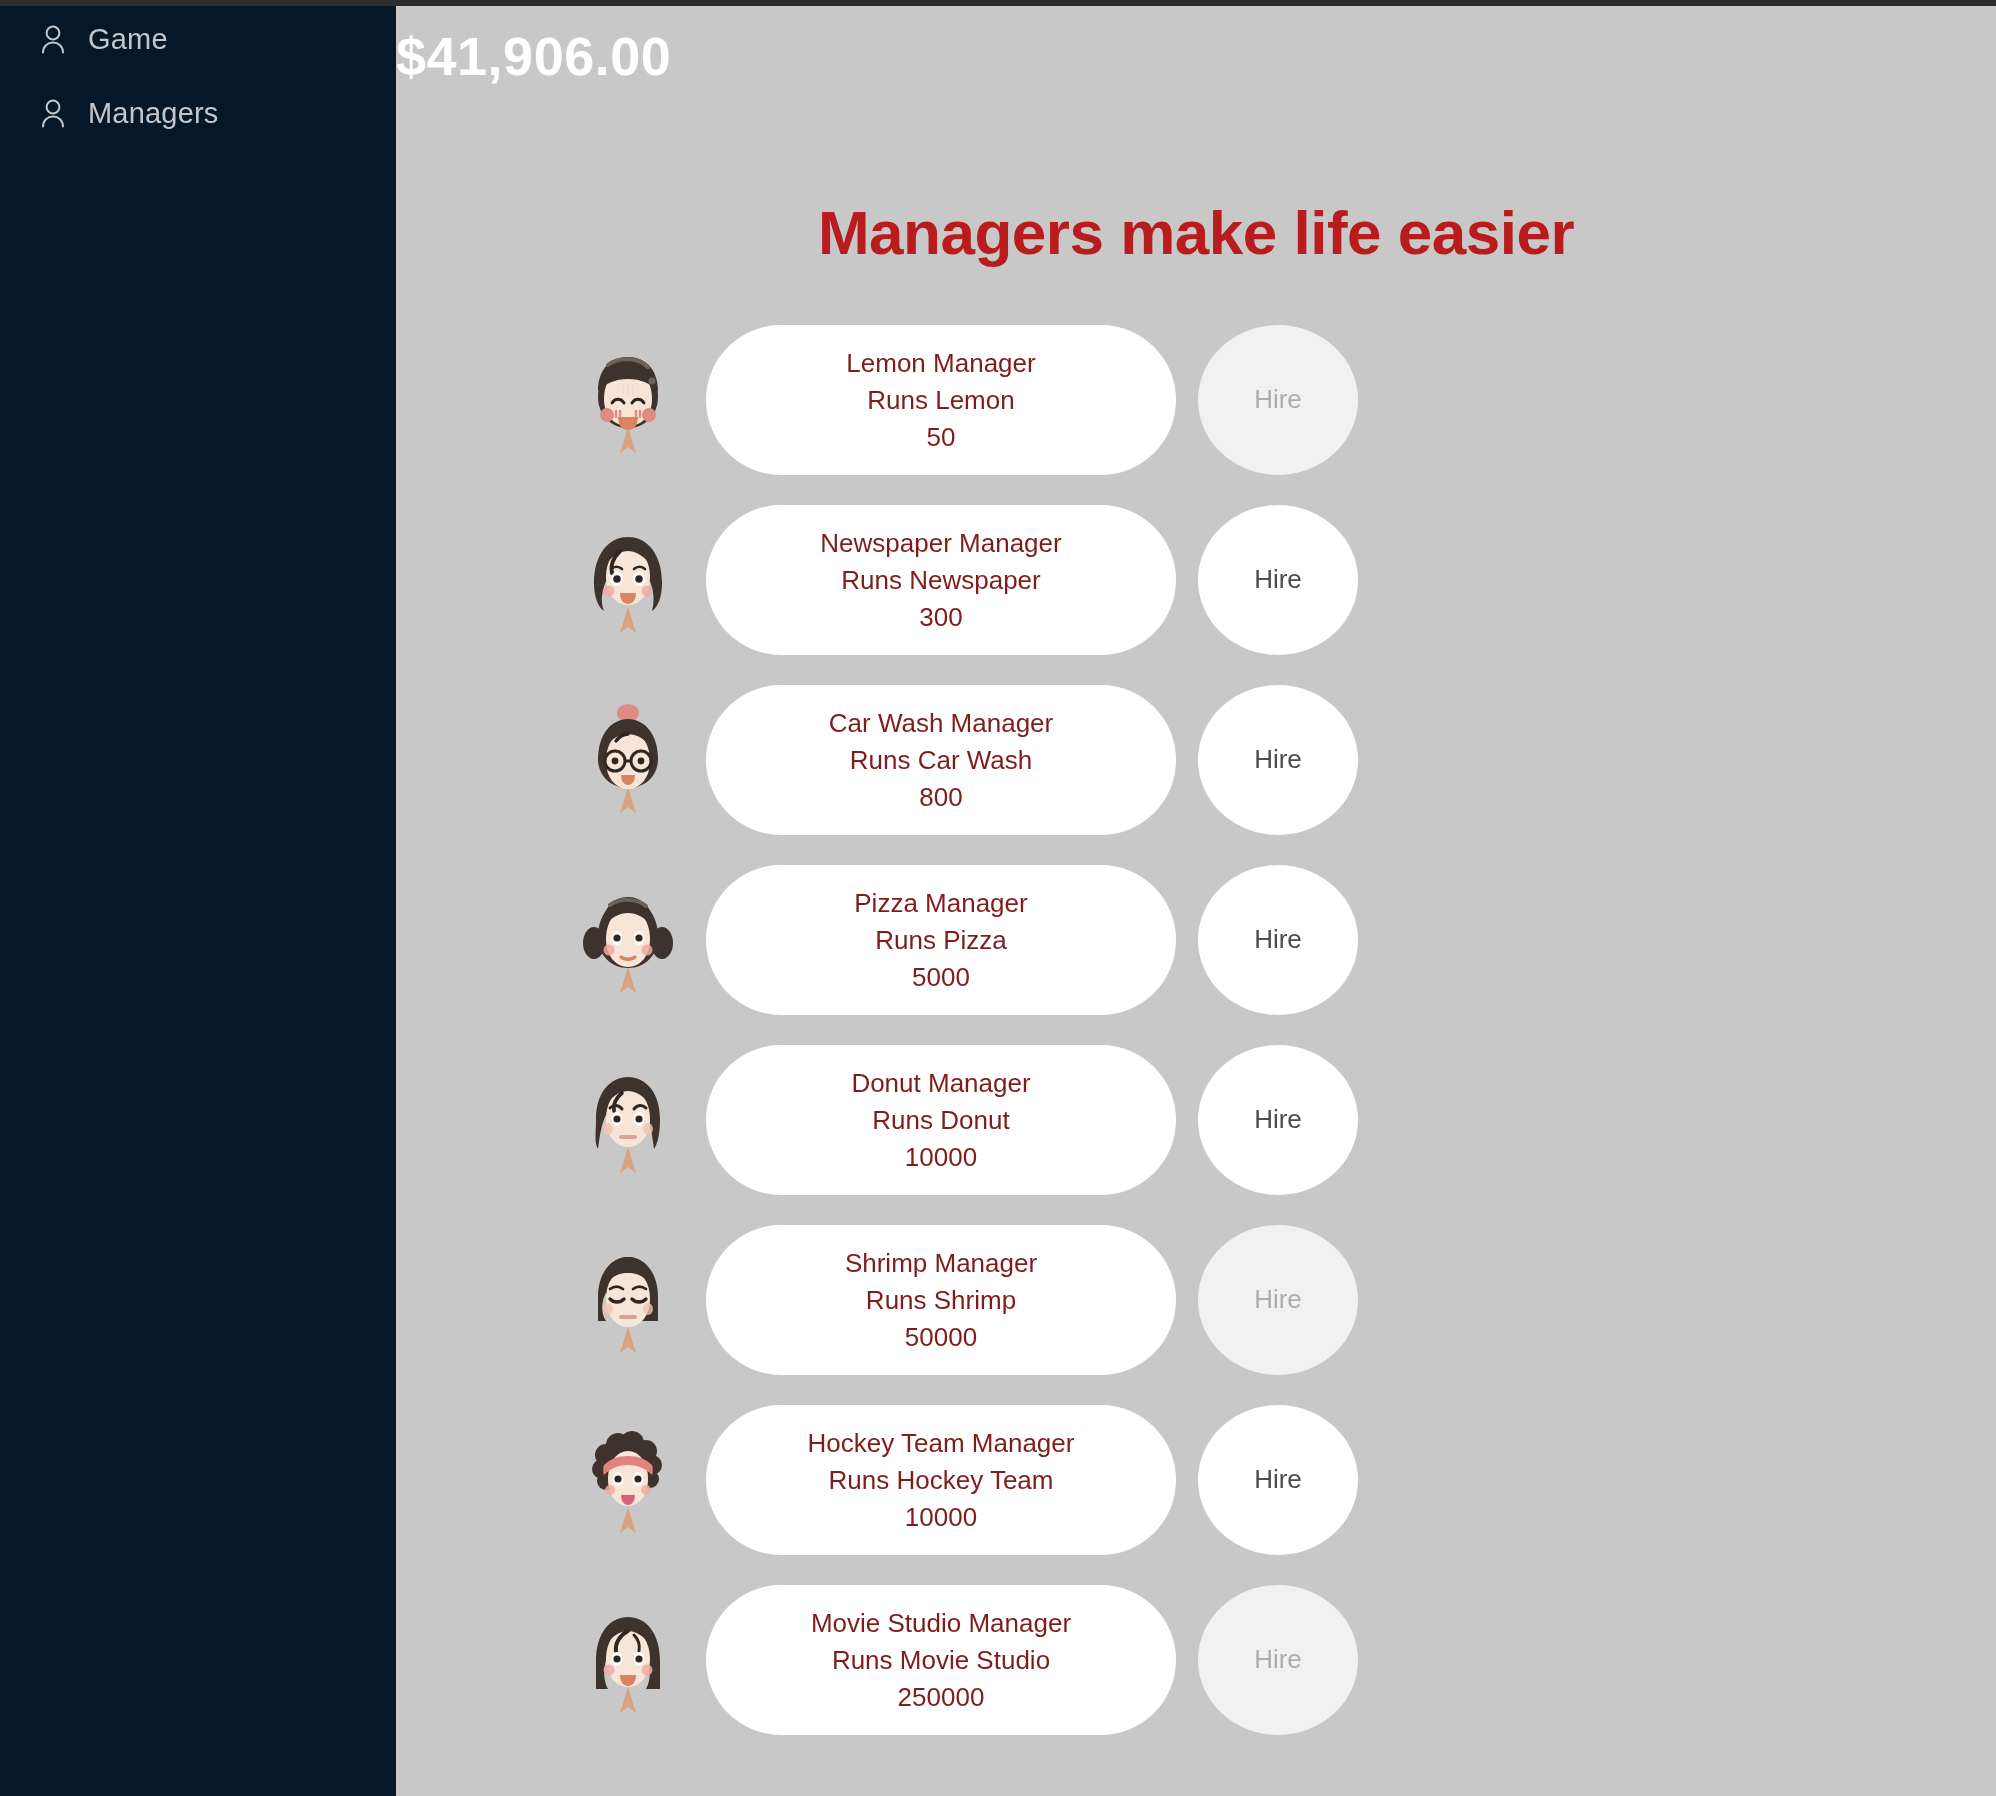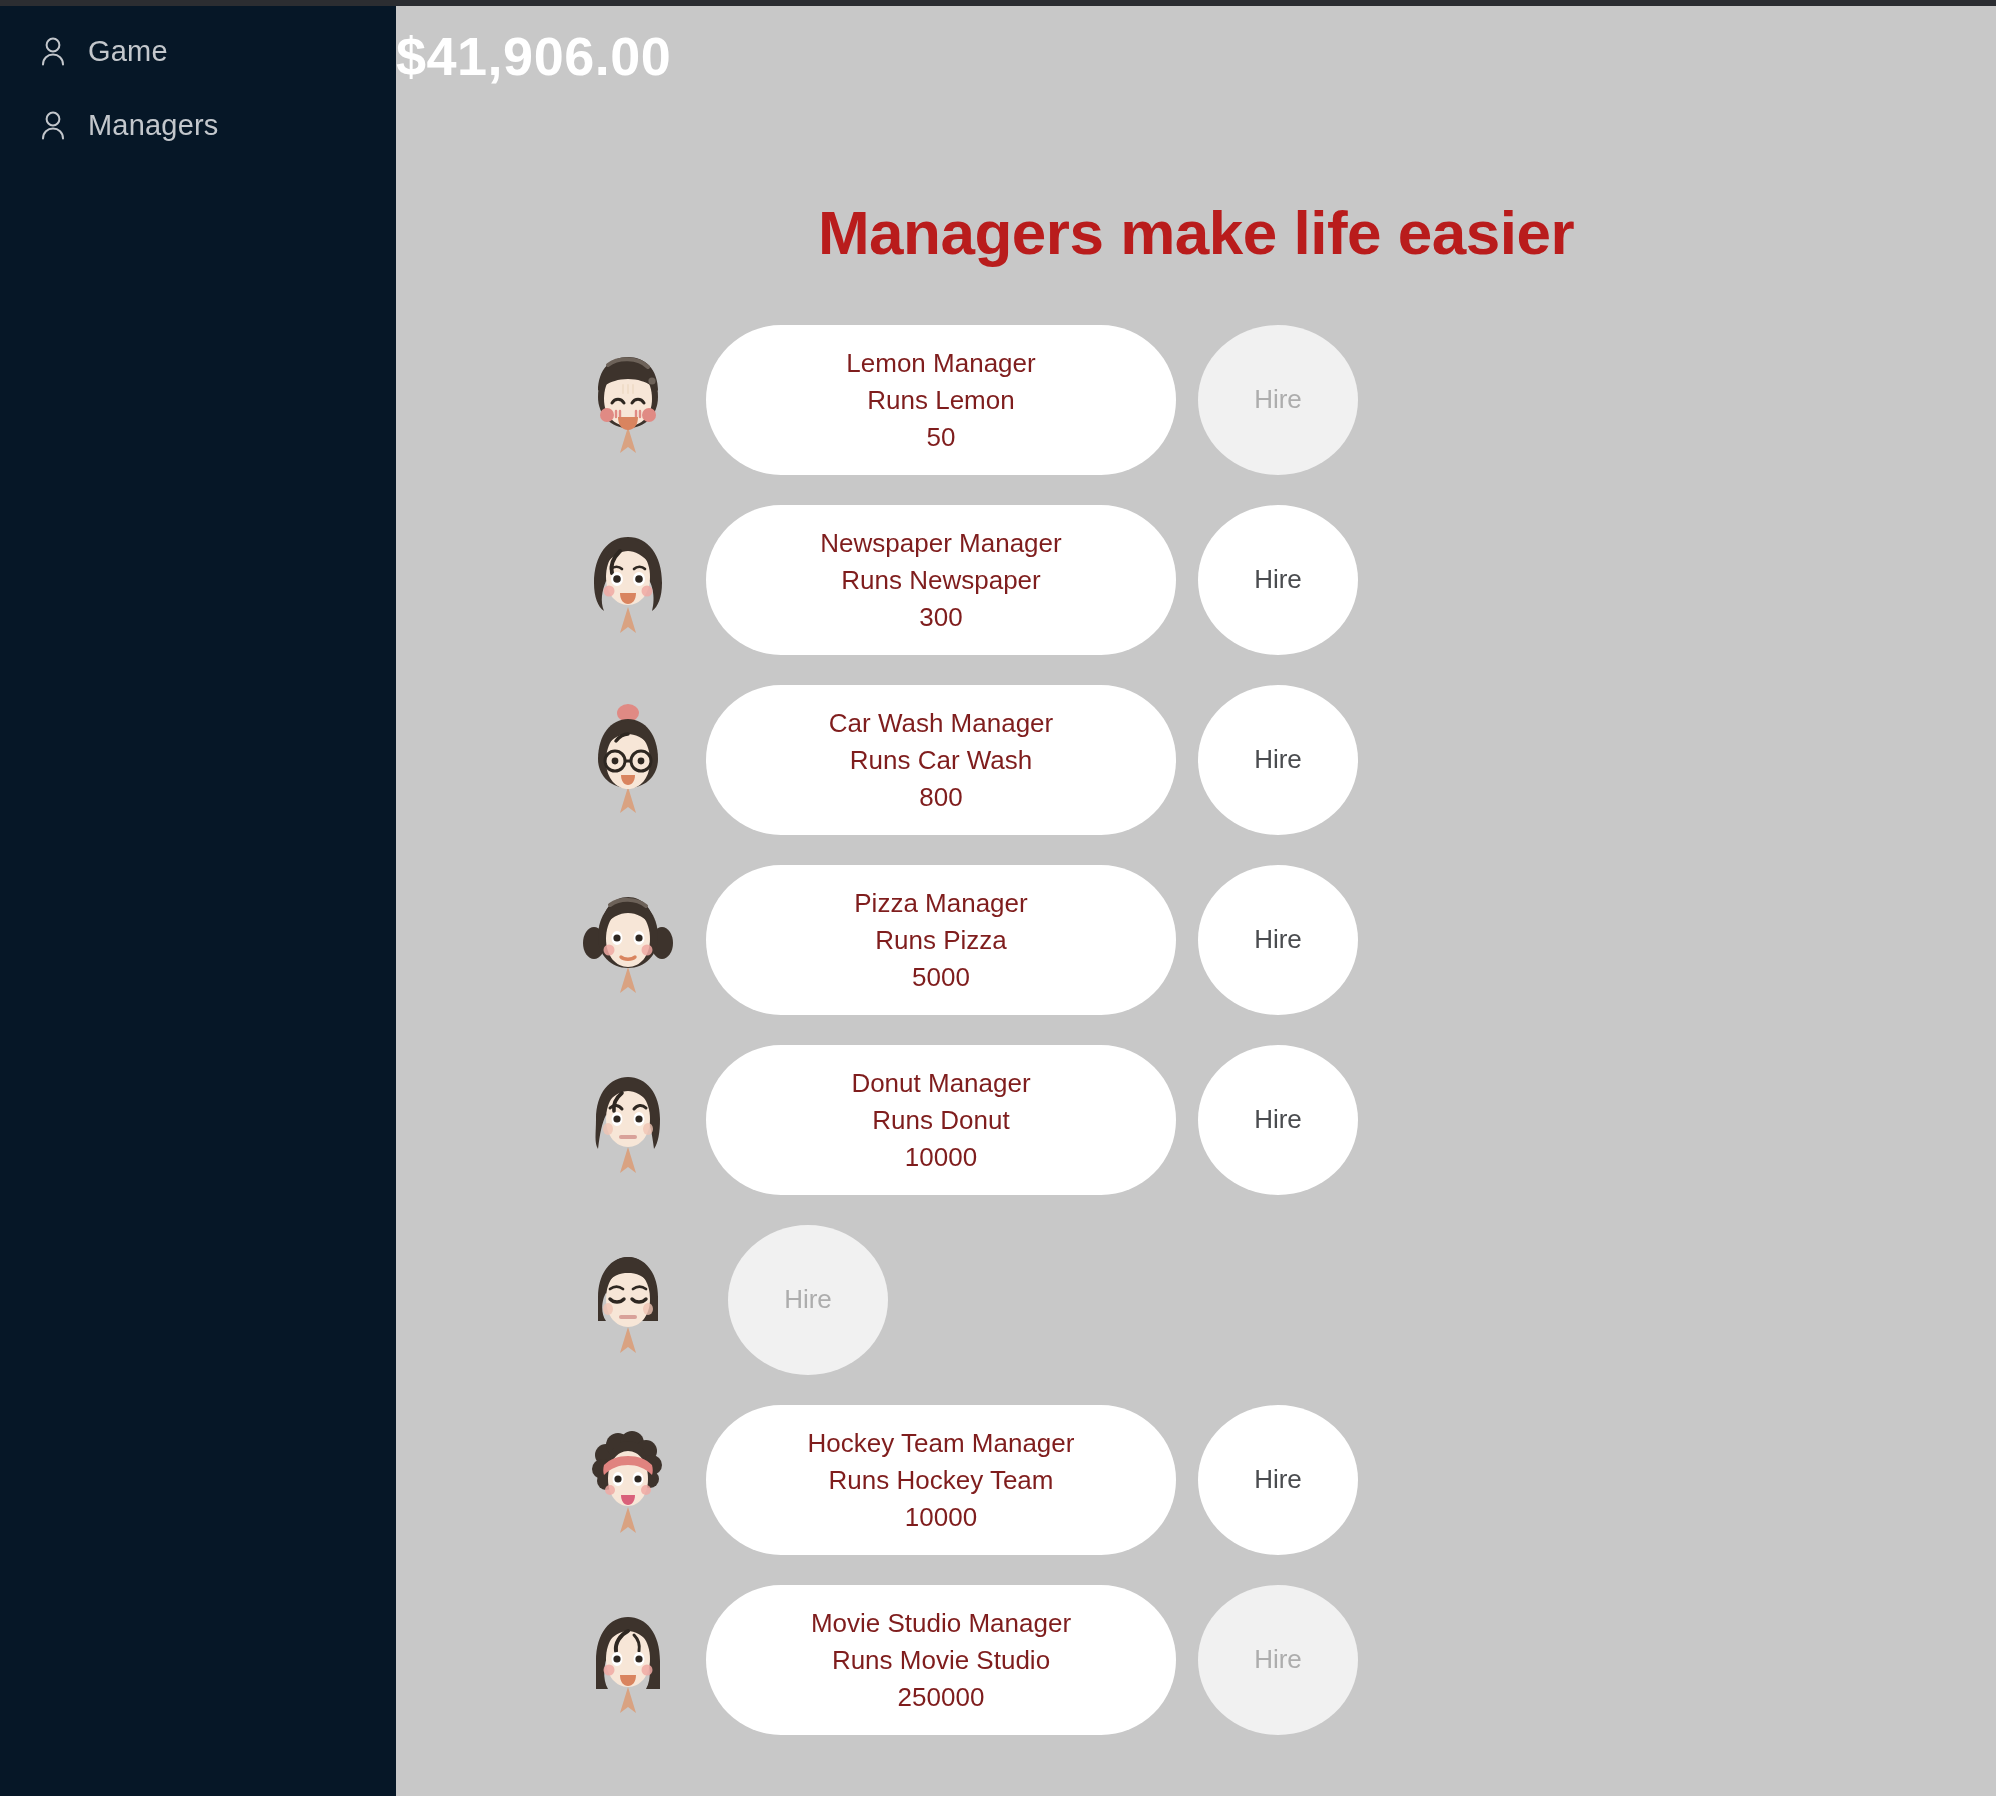--- a/index.html
+++ b/index.html
@@ -12,21 +12,21 @@
   #app { position:relative; width:1996px; height:1796px; }
 
   .topstrip {
     position:absolute; top:0; left:0; width:1996px; height:6px;
     background:#2b2d31; z-index:30;
   }
 
   
   .sidebar {
     position:absolute; top:0; left:0; width:396px; height:1796px;
-    background:#061727; padding-top:14px; z-index:20;
+    background:#061727; padding-top:2px; z-index:20;
   }
   .nav-item {
     display:flex; align-items:center; gap:22px;
     padding:22px 0 22px 40px;
     color:#c3c7cc; font-size:29px; letter-spacing:.2px;
     cursor:pointer; user-select:none;
   }
   .nav-item .nav-ico { width:26px; height:30px; flex:0 0 26px; display:block; }
   .nav-item .nav-label { line-height:1; }
 
@@ -257,20 +257,25 @@
             <path d="M22 46c0-18 10-30 24-30s24 12 24 30c-8-12-16-14-24-14s-16 2-24 14z" fill="#3d332c"></path>
             <path d="M28 58c4 4 10 4 14 0" fill="none" stroke="#2e2721" stroke-width="3.4" stroke-linecap="round"></path>
             <path d="M50 58c4 4 10 4 14 0" fill="none" stroke="#2e2721" stroke-width="3.4" stroke-linecap="round"></path>
             <path d="M28 48c4-3 9-3 13 0" fill="none" stroke="#2e2721" stroke-width="2.8" stroke-linecap="round"></path>
             <path d="M51 48c4-3 9-3 13 0" fill="none" stroke="#2e2721" stroke-width="2.8" stroke-linecap="round"></path>
             <ellipse cx="26" cy="68" rx="5" ry="6" fill="#f0c4b4" opacity=".8"></ellipse>
             <ellipse cx="66" cy="68" rx="5" ry="6" fill="#f0c4b4" opacity=".8"></ellipse>
             <path d="M39 76h14" stroke="#d9a29a" stroke-width="4" stroke-linecap="round"></path>
           </svg>
         </span>
+        <div class="mgr-card">
+          <span class="line">Shrimp Manager</span>
+          <span class="line">Runs Shrimp</span>
+          <span class="line">50000</span>
+        </div>
         <button class="hire-btn disabled">Hire</button>
       </div>
 
       <div class="mgr-row">
         <span class="avatar">
           <svg viewBox="0 0 92 118" width="92" height="118">
             <path d="M46 86 L38 112 L46 106 L54 112 Z" fill="#d9a281"></path>
             <g fill="#3d332c">
               <circle cx="24" cy="34" r="11"></circle>
                 <circle cx="36" cy="24" r="12"></circle>

